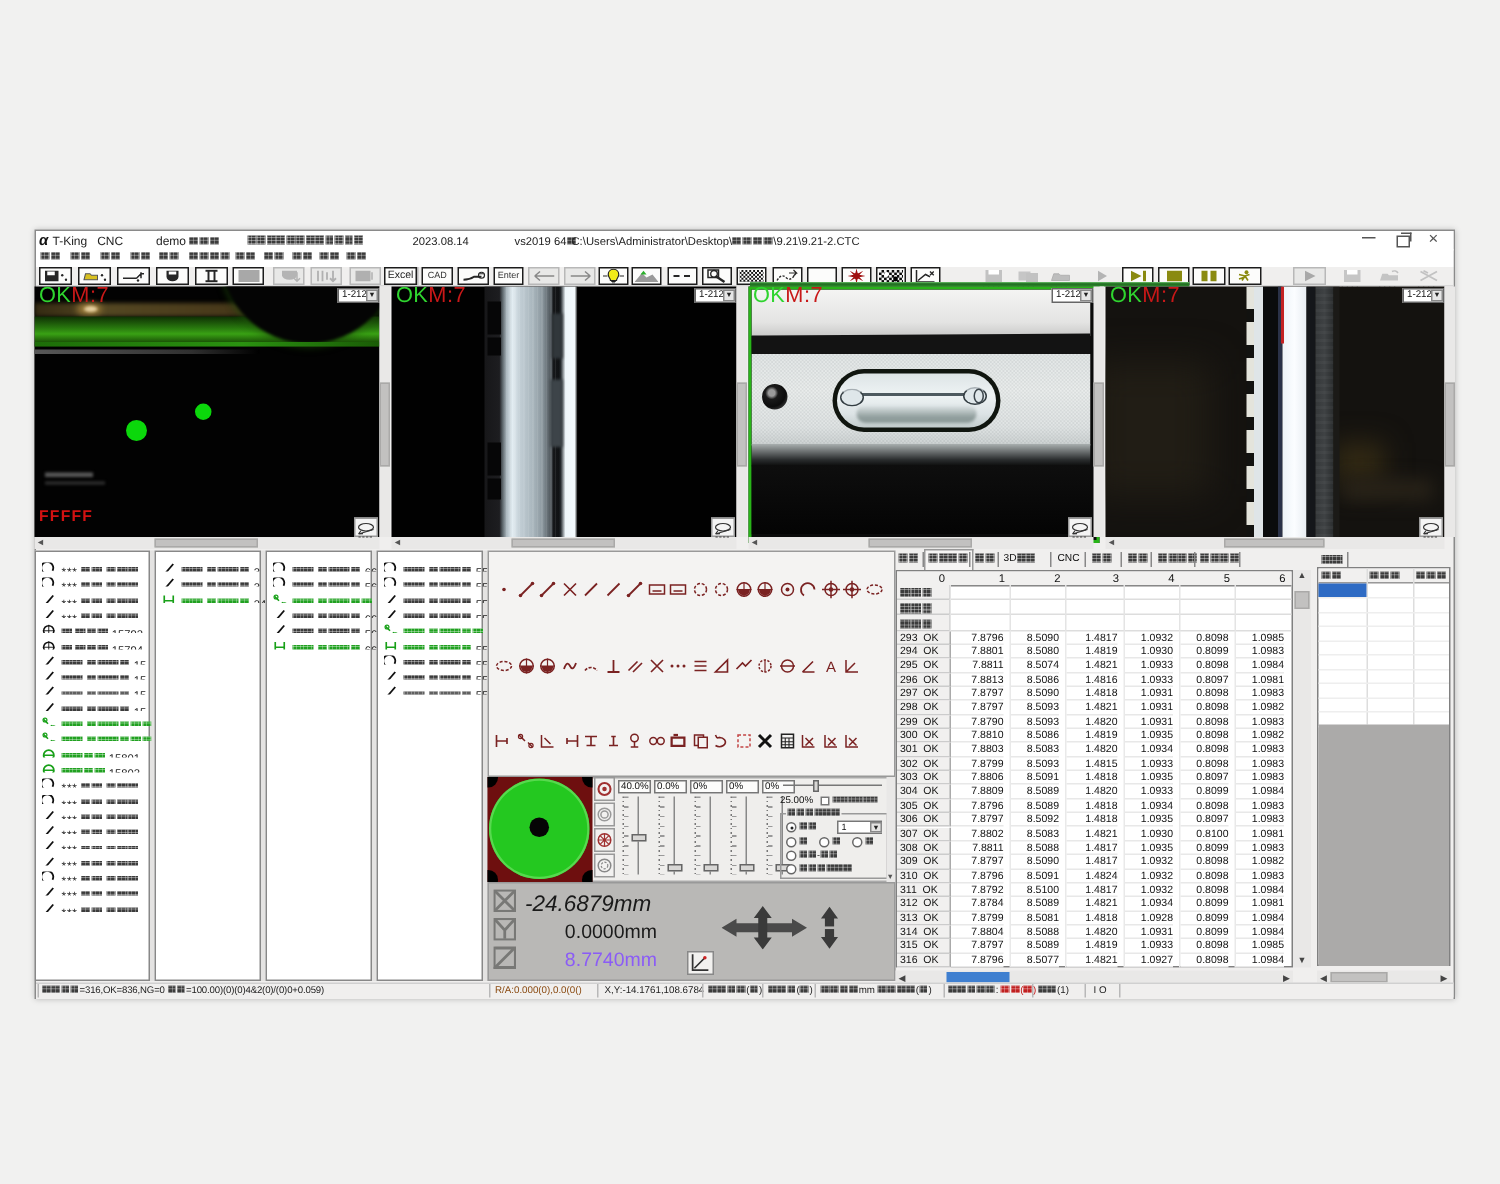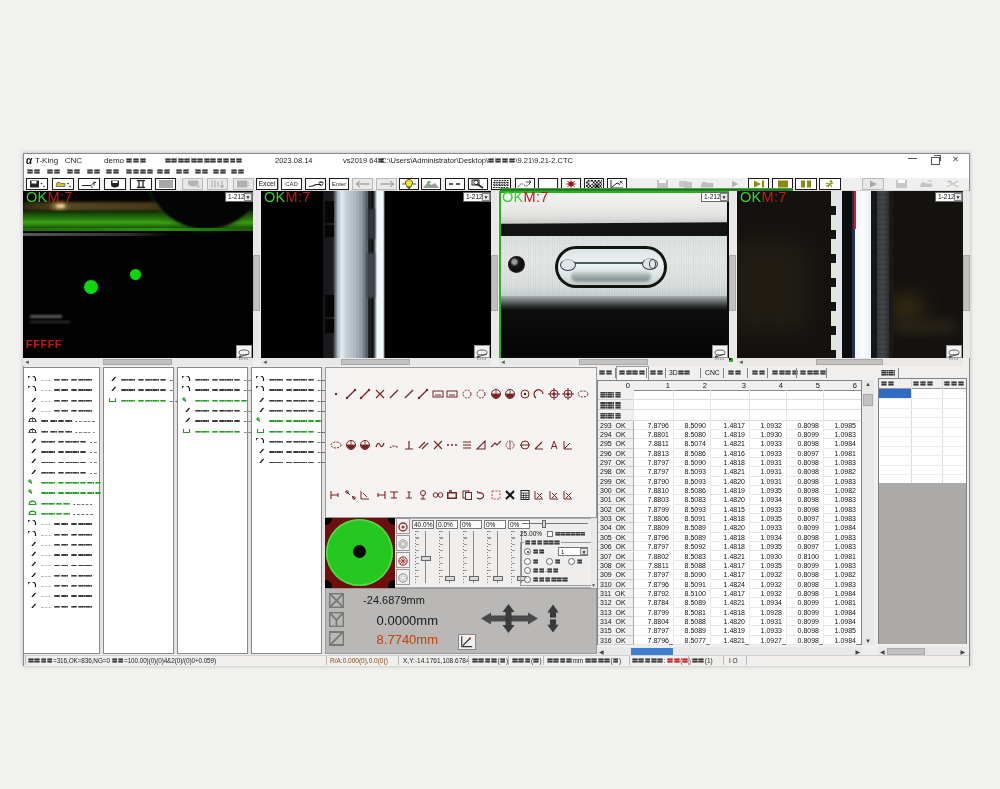--- a/index.html
+++ b/index.html
@@ -865,23 +865,23 @@
       <path d="M1 1 L12 12 M12 1 L1 12" stroke="#787876" stroke-width="1.6" fill="none"></path>
     </svg></div>
 <div class="ab" style="left:329px;top:612px;width:15px;height:15px;"><svg width="15" height="15" viewBox="0 0 13 13">
       <rect x="0.5" y="0.5" width="12" height="12" fill="none" stroke="#787876" stroke-width="1.4"></rect>
       <path d="M1 1 L6.5 7 L12 1 M6.5 7 V12" stroke="#787876" stroke-width="1.6" fill="none"></path>
     </svg></div>
 <div class="ab" style="left:329px;top:631px;width:15px;height:15px;"><svg width="15" height="15" viewBox="0 0 13 13">
       <rect x="0.5" y="0.5" width="12" height="12" fill="none" stroke="#787876" stroke-width="1.4"></rect>
       <path d="M1 1 H12 L1 12 H12" stroke="#787876" stroke-width="1.6" fill="none"></path>
     </svg></div>
-<div class="ab" style="left:350px;top:594px;width:88px;height:14px;font-size:11px;color:#1a1a1a;text-align:center;">-24.6879mm</div>
+<div class="ab" style="left:350px;top:594px;width:88px;height:14px;font-size:15px;color:#1a1a1a;text-align:left;font-style:italic;">-24.6879mm</div>
 <div class="ab" style="left:350px;top:613px;width:88px;height:14px;font-size:13px;color:#1a1a1a;text-align:right;">0.0000mm</div>
-<div class="ab" style="left:350px;top:632px;width:88px;height:14px;font-size:13px;color:#c2410c;text-align:right;">8.7740mm</div>
+<div class="ab" style="left:350px;top:632px;width:88px;height:14px;font-size:13px;color:#8b5cf6;text-align:right;">8.7740mm</div>
 <svg class="ab" style="left:481px;top:604px;" width="57" height="29" viewBox="0 0 57 29">
 <g fill="#4a4a4a">
       <path d="M0 14.5 l10 -6 v12 Z M57 14.5 l-10 -6 v12 Z"></path>
       <rect x="8" y="11.5" width="41" height="6"></rect>
     </g>
 <g fill="#3a3a3a">
       <path d="M27.5 0 l-6 8 h12 Z M27.5 29 l-6 -8 h12 Z"></path>
       <rect x="24.5" y="7" width="6" height="15"></rect>
     </g>
   </svg>

